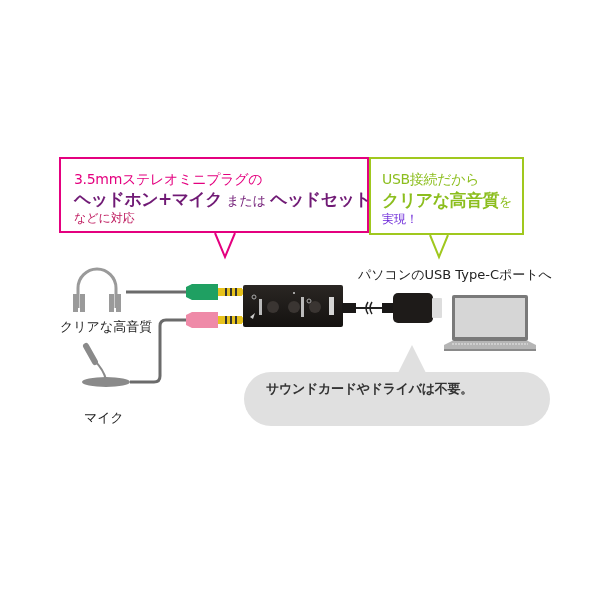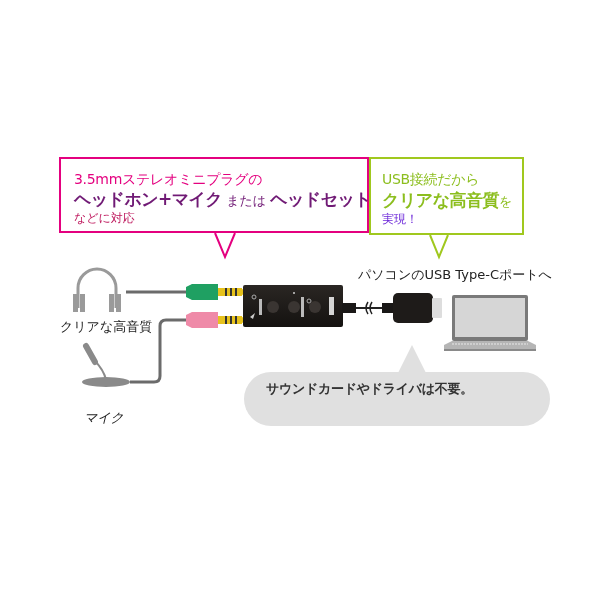--- a/index.html
+++ b/index.html
@@ -65,21 +65,21 @@
   <rect x="41" y="32" width="5" height="18" fill="#9a9a9a"></rect>
   <rect x="48" y="32" width="5" height="18" fill="#9a9a9a"></rect>
 </svg>
 <div class="abs label" style="left:60px;top:318px;font-size:13px;">クリアな高音質</div>
 
 <svg class="abs" style="left:80px;top:340px;" width="70" height="48">
   <line x1="6" y1="6" x2="15" y2="22" stroke="#8a8a8a" stroke-width="6" stroke-linecap="round"></line>
   <path d="M14,20 Q24,30 26,40" fill="none" stroke="#8a8a8a" stroke-width="2"></path>
   <ellipse cx="26" cy="42" rx="24" ry="5" fill="#8a8a8a"></ellipse>
 </svg>
-<div class="abs label" style="left:84px;top:409px;font-size:13px;font-style:italic;">マイク</div>
+<div class="abs label" style="left:84px;top:409px;font-size:13px;">マイク</div>
 
 <svg class="abs" style="left:0;top:0;" width="600" height="600">
 
   <line x1="126" y1="292" x2="186" y2="292" stroke="#6b6b6b" stroke-width="3"></line>
 
   <path d="M130,382 L154,382 Q160,382 160,376 L160,326 Q160,320 166,320 L186,320" fill="none" stroke="#6b6b6b" stroke-width="3"></path>
 </svg>
 
 <svg class="abs" style="left:184px;top:283px;" width="70" height="18">
   <path d="M2,4 L8,1 L34,1 L34,17 L8,17 L2,14 Z" fill="#1fa062"></path>

